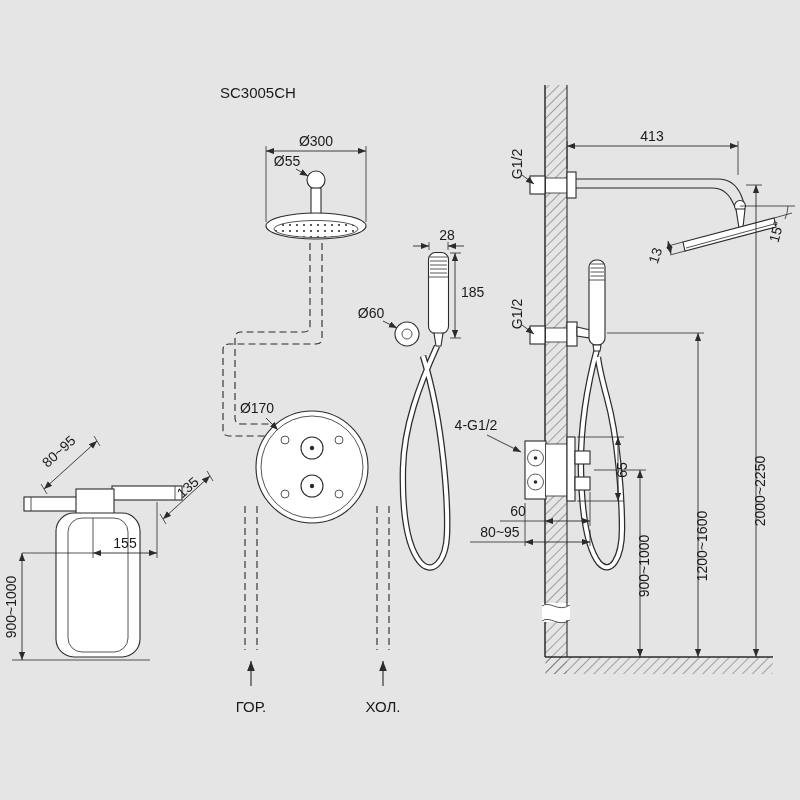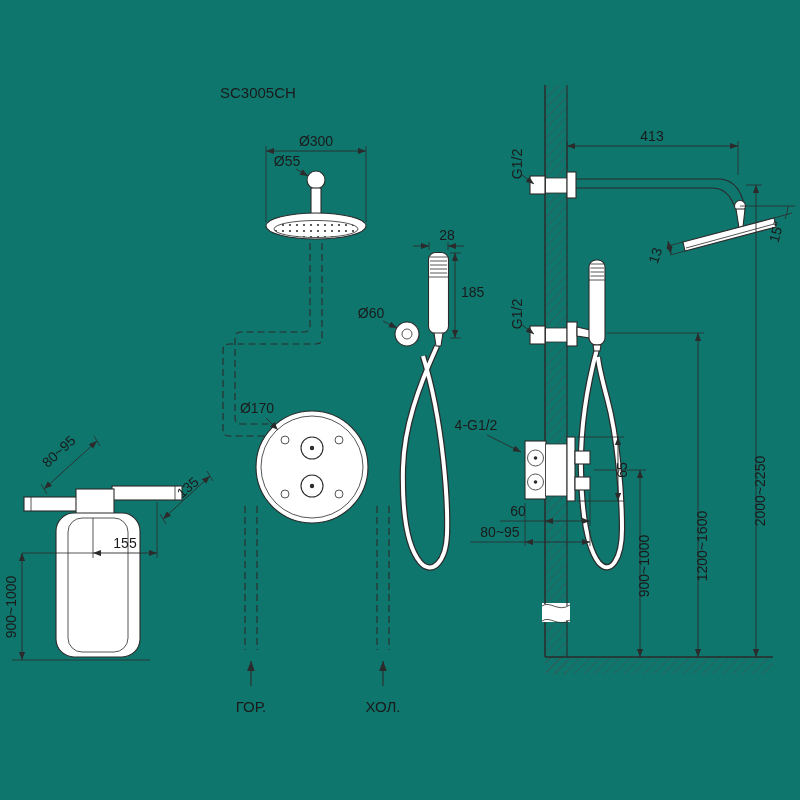--- a/index.html
+++ b/index.html
@@ -1,16 +1,16 @@
 <!DOCTYPE html>
 <html><head>
 <meta charset="utf-8">
 <style>
   html,body{margin:0;padding:0;background:#ffffff;}
-  .stage{width:800px;height:800px;position:relative;background:#0f766e;}
+  .stage{width:800px;height:800px;position:relative;background:#e5e5e5;}
   svg{display:block;}
   text{font-family:"Liberation Sans",sans-serif;font-size:14px;fill:#1a1a1a;}
   .t15{font-size:15px;}
   .ln{stroke:#2b2b2b;stroke-width:1.1;fill:none;}
   .thk{stroke:#2b2b2b;stroke-width:1.5;fill:none;}
   .thin{stroke:#2b2b2b;stroke-width:0.8;fill:none;}
   .dash{stroke:#2b2b2b;stroke-width:1.1;fill:none;stroke-dasharray:7 4;}
   .dim{stroke:#2b2b2b;stroke-width:0.9;fill:none;}
   .wfill{fill:#ffffff;stroke:#2b2b2b;stroke-width:1.1;}
   .wthin{fill:#ffffff;stroke:#2b2b2b;stroke-width:0.8;}

